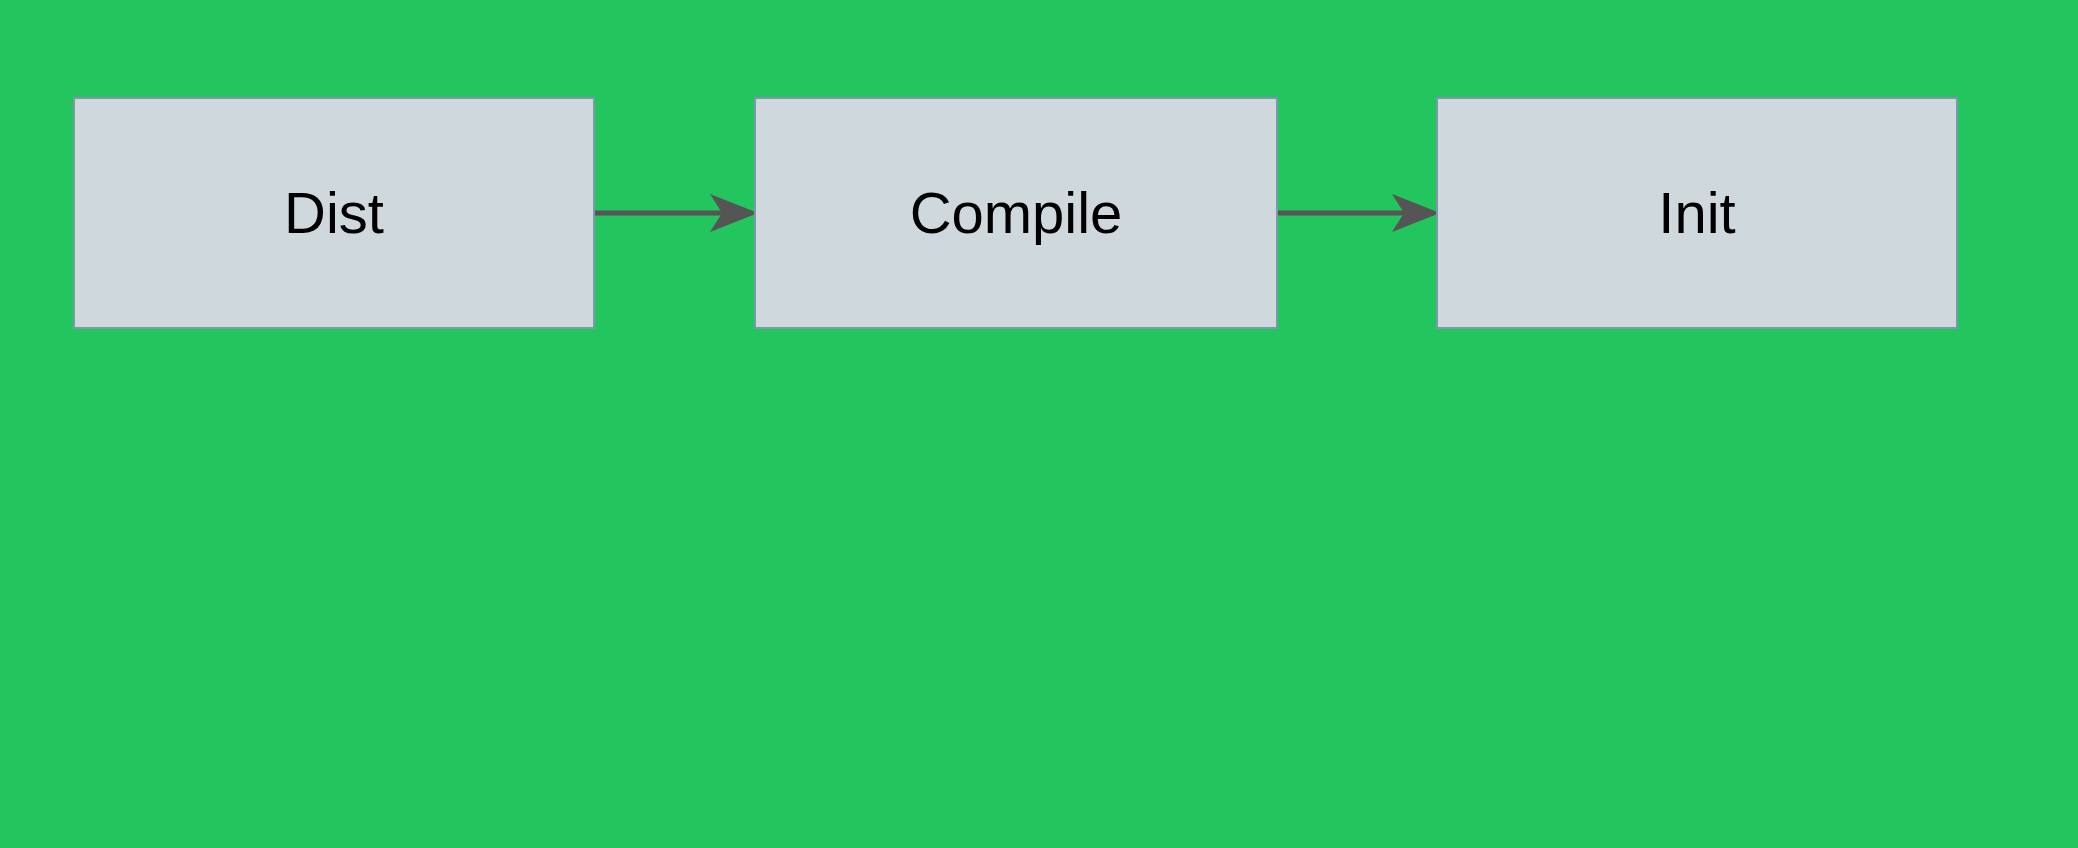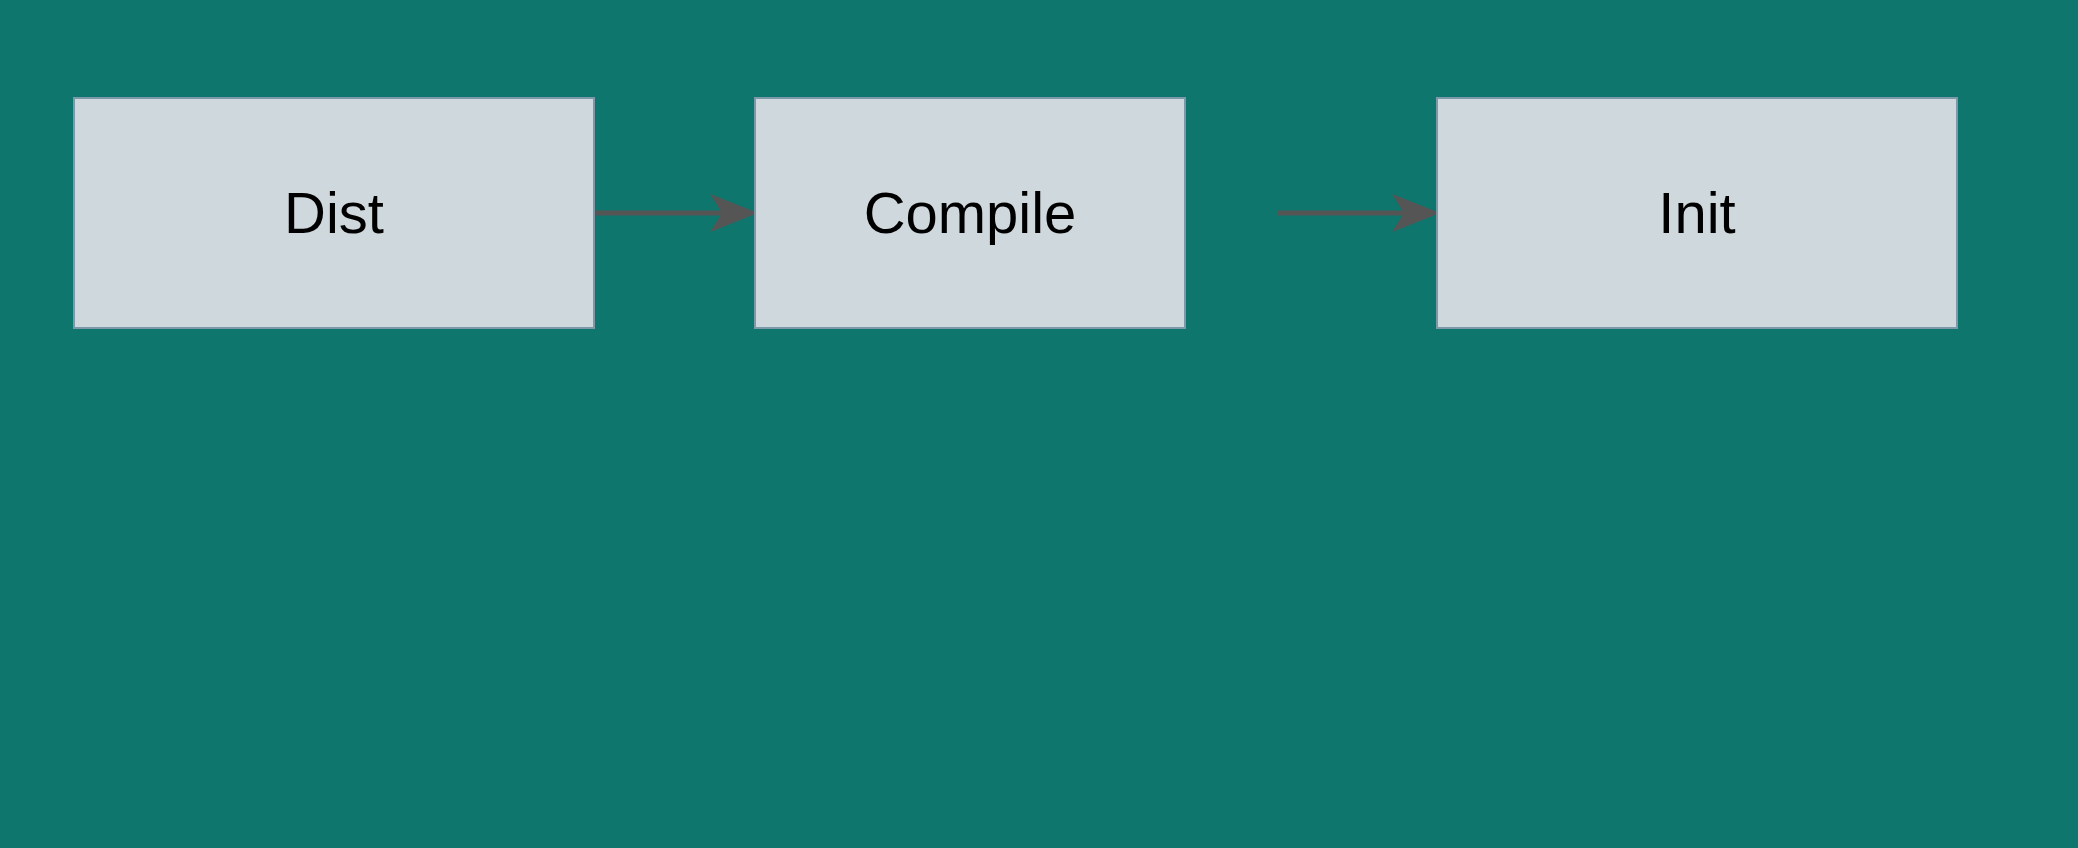--- a/index.html
+++ b/index.html
@@ -8,21 +8,21 @@
     padding: 0;
     background: #ffffff;
   }
   body {
     font-family: "Liberation Sans", sans-serif;
   }
   #canvas {
     position: relative;
     width: 2078px;
     height: 848px;
-    background: #0f766e;
+    background: #22c55e;
     overflow: hidden;
   }
   .node {
     position: absolute;
     box-sizing: border-box;
     display: flex;
     align-items: center;
     justify-content: center;
     background: #cfd8dc;
     border: 2px solid #7d98a8;
@@ -69,21 +69,21 @@
     <g>
       <path class="edge-path" d="M 1278 213 L 1417 213"></path>
       <path class="edge-head" d="M 1440 213 L 1392 194 L 1404 213 L 1392 232 Z"></path>
     </g>
   </svg>
 
   <div class="node" style="left:73px; top:97px; width:522px; height:232px;">
     <span class="node-label">Dist</span>
   </div>
 
-  <div class="node" style="left:754px; top:97px; width:432px; height:232px;">
+  <div class="node" style="left:754px; top:97px; width:524px; height:232px;">
     <span class="node-label">Compile</span>
   </div>
 
   <div class="node" style="left:1436px; top:97px; width:522px; height:232px;">
     <span class="node-label">Init</span>
   </div>
 
 
 </div>
 

